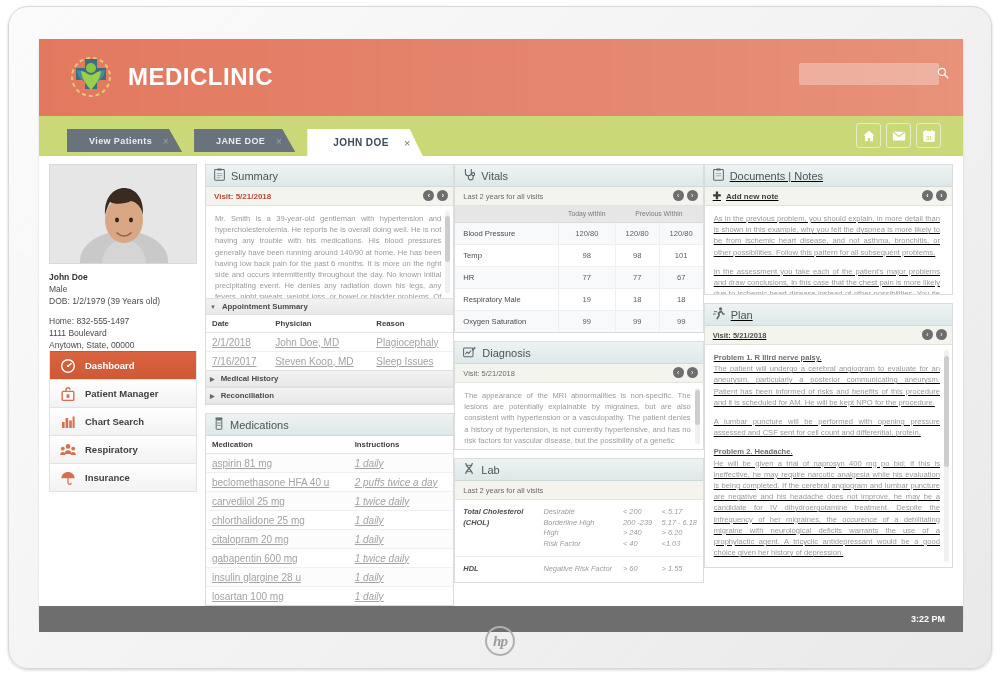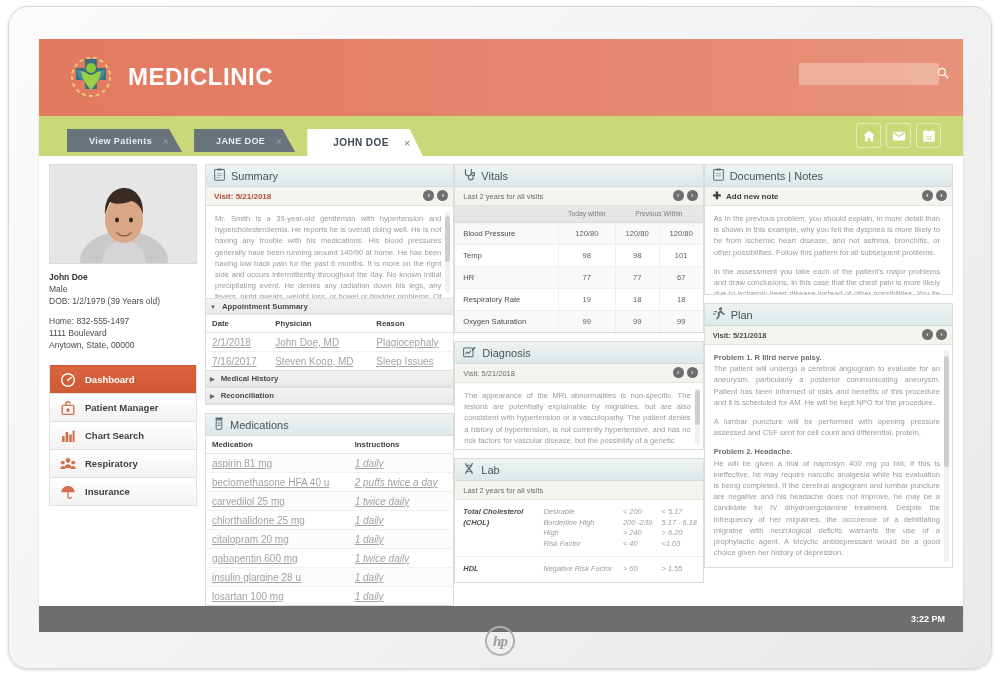--- a/index.html
+++ b/index.html
@@ -90,35 +90,35 @@
   #body { display: flex; height: 425px; background: #fff; padding: 8px 10px 0 10px; }
   
   #leftcol { width: 148px; margin-right: 8px; }
   #photo {
     width: 148px; height: 100px; border: 1px solid #d9d9d9; background: #ddd;
     overflow: hidden; position: relative;
   }
   #pinfo { font-size: 8.5px; color: #4b4b4b; line-height: 12px; margin-top: 7px; }
   #pinfo .nm { font-weight: bold; color: #333; }
   #pinfo .gap { height: 8px; }
-  #nav { margin-top: 14px; border: 1px solid #e2e2e2; border-top: none; }
+  #nav { border: 1px solid #e2e2e2; border-top: none; }
   .navitem {
     height: 28px; display: flex; align-items: center; gap: 9px;
     padding-left: 10px; font-size: 9.5px; font-weight: bold; color: #3f3f3f;
     background: linear-gradient(#ffffff,#f2f2f2);
     border-top: 1px solid #e2e2e2;
   }
   .navitem.active {
     background: linear-gradient(#d9643f,#cf5835);
     color: #fff; border-top: 1px solid #c85734;
   }
   .navicn { width: 16px; height: 16px; flex: 0 0 16px; }
   
   .col { width: 250px; margin-right: 0; }
-  .col:last-child { margin-right: 0; }
+  .col:last-child { margin-right: 0; text-decoration: underline; }
   .panel { border: 1px solid #dcdcdc; background: #fff; margin-bottom: 8px; }
   .phead {
     height: 22px; display: flex; align-items: center; gap: 6px; padding-left: 8px;
     background: linear-gradient(#eef3f3,#dde8e8);
     border-bottom: 1px solid #cfdada;
     font-size: 11px; color: #4a5457;
   }
   .subbar {
     height: 19px; background: #f4f4ef; border-bottom: 1px solid #e4e4dd;
     display: flex; align-items: center; padding: 0 6px 0 8px;
@@ -502,21 +502,21 @@
                   <td>98</td>
                   <td>101</td>
                 </tr>
             <tr>
                   <td class="name">HR</td>
                   <td>77</td>
                   <td>77</td>
                   <td>67</td>
                 </tr>
             <tr>
-                  <td class="name">Respiratory Rate</td>
+                  <td class="name">Respiratory Male</td>
                   <td>19</td>
                   <td>18</td>
                   <td>18</td>
                 </tr>
             <tr>
                   <td class="name">Oxygen Saturation</td>
                   <td>99</td>
                   <td>99</td>
                   <td>99</td>
                 </tr>

